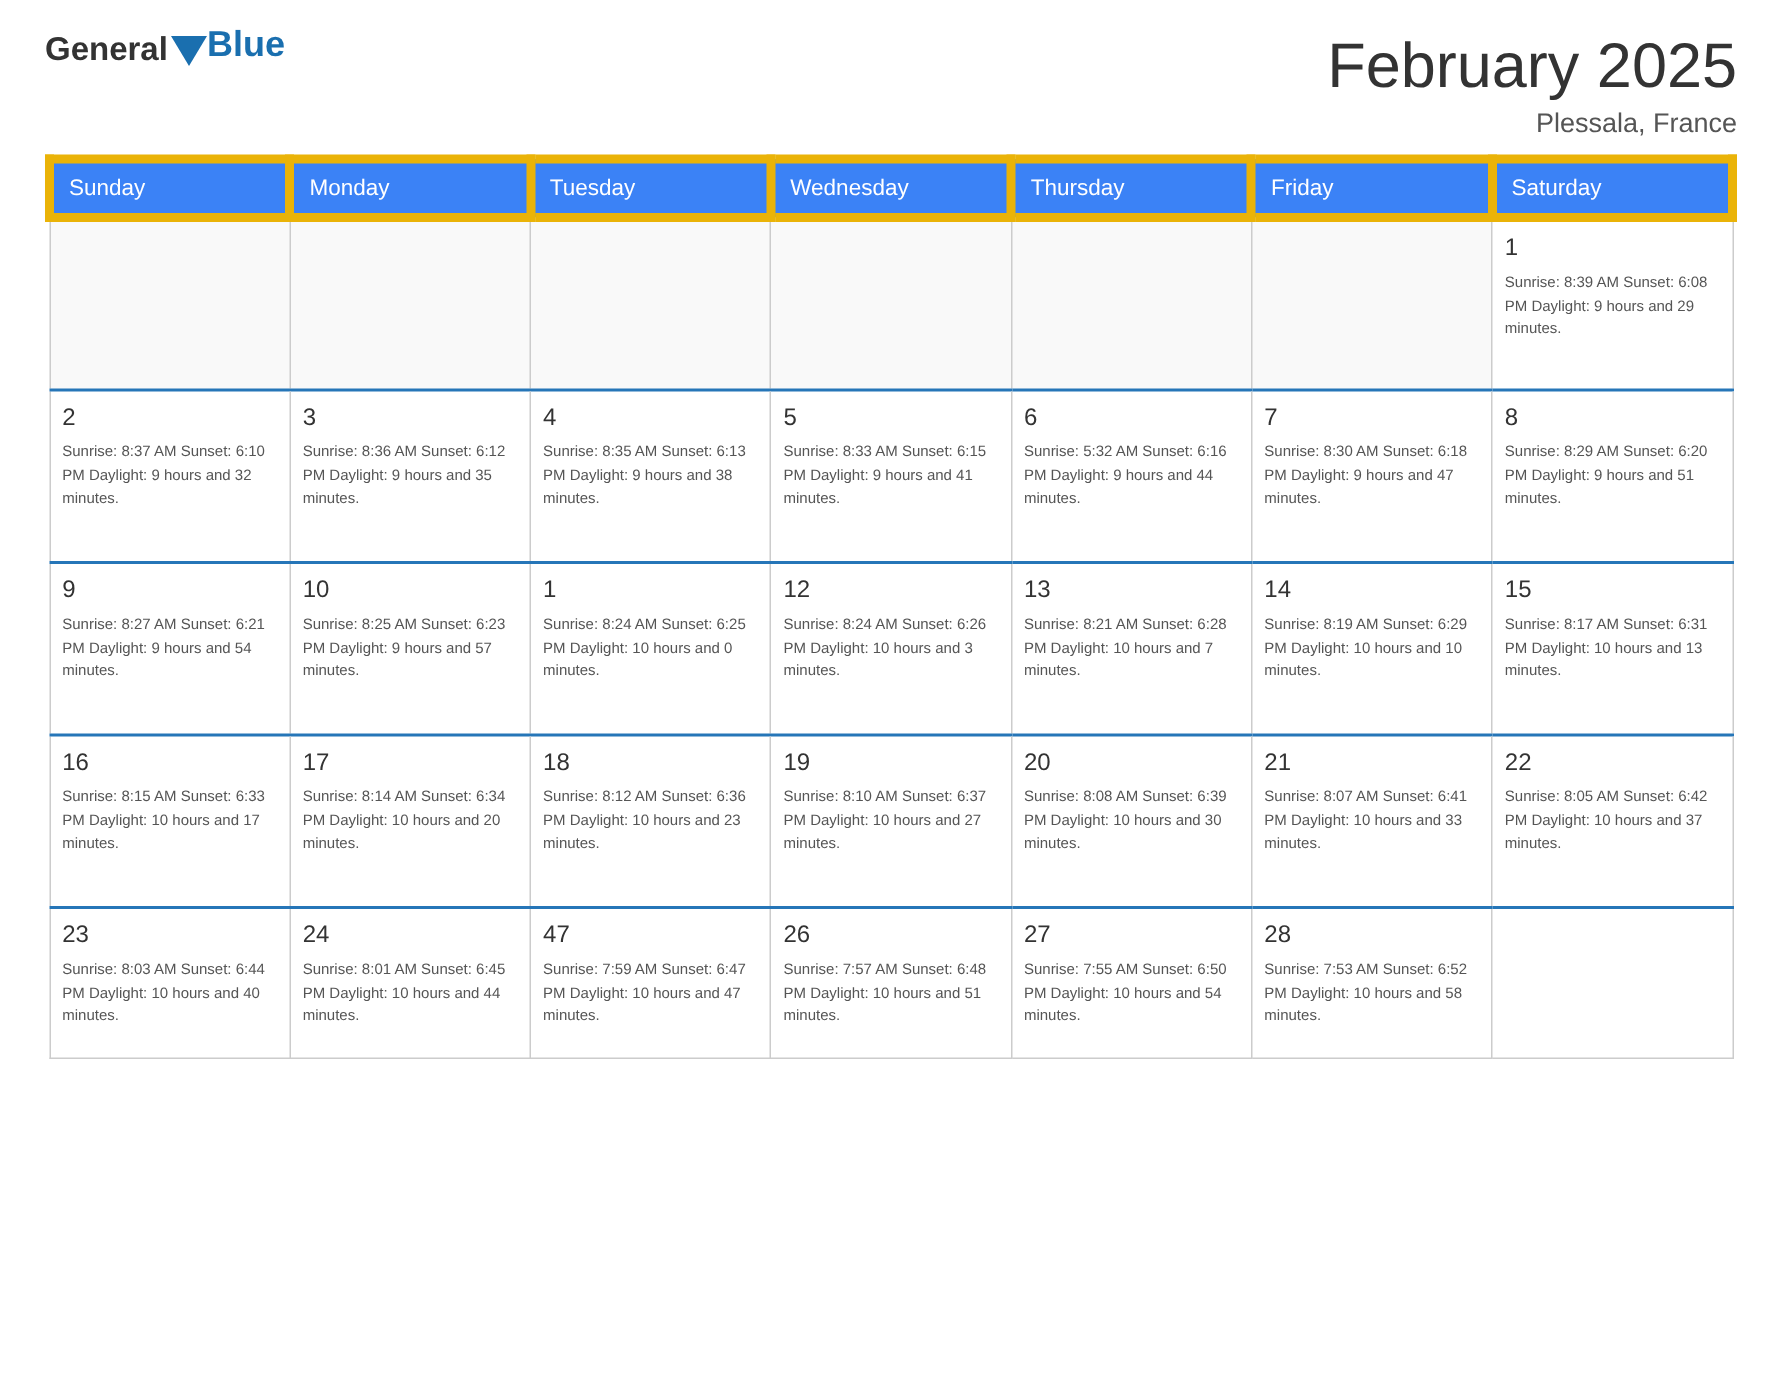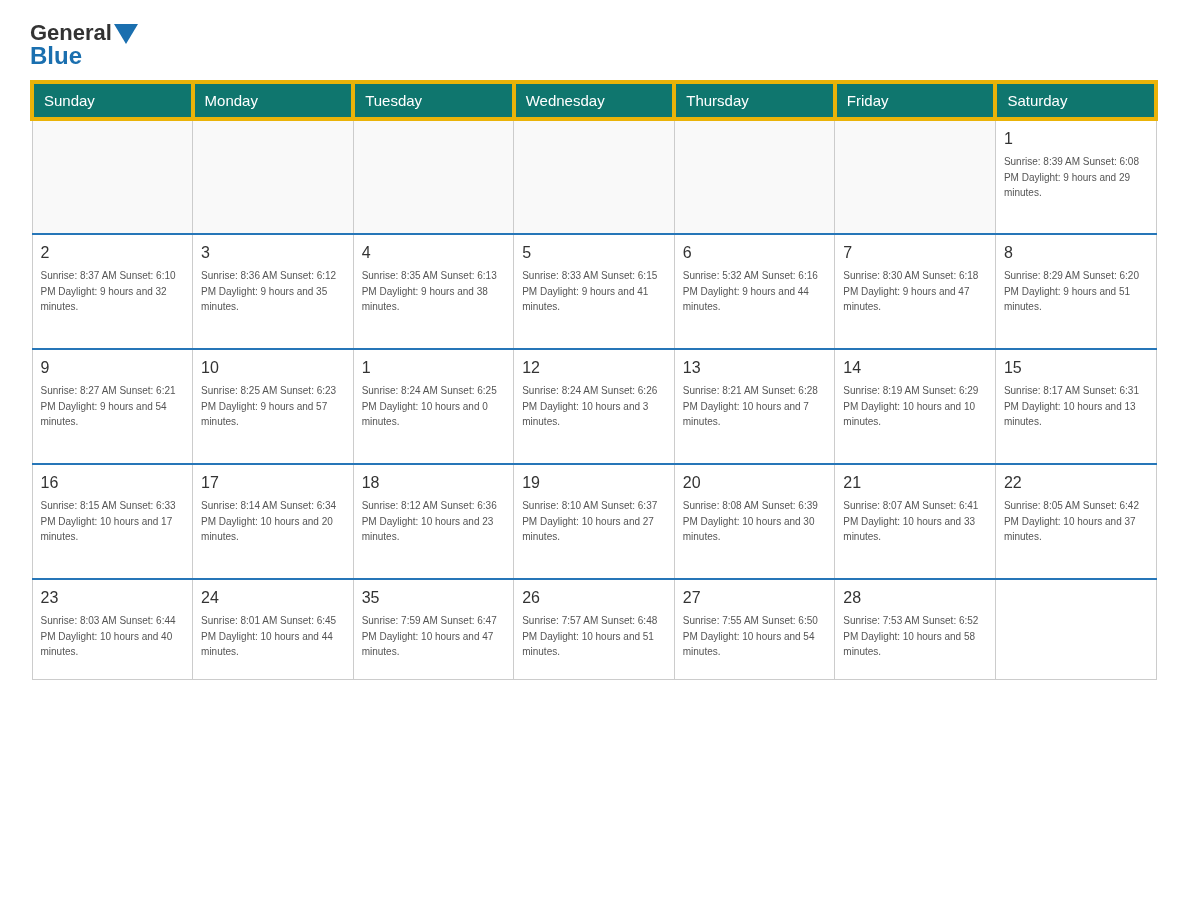--- a/index.html
+++ b/index.html
@@ -26,21 +26,21 @@
       width: 0;
       height: 0;
       border-left: 12px solid transparent;
       border-right: 12px solid transparent;
       border-top: 20px solid #1a6faf;
       margin-left: 2px;
       margin-top: 2px;
     }
     .logo-wrapper {
       display: flex;
-      flex-direction: column;
+      flex-direction: row;
     }
     .logo-line1 {
       display: flex;
       align-items: center;
     }
     .logo-line2 {
       font-size: 24px;
       font-weight: bold;
       color: #1a6faf;
       margin-top: -4px;
@@ -57,27 +57,27 @@
       font-size: 18px;
       color: #555;
       margin-top: 4px;
     }
     .calendar {
       width: 100%;
       border-collapse: collapse;
       table-layout: fixed;
     }
     .calendar th {
-      background-color: #0f766e;
+      background-color: #3b82f6;
       color: #fff;
       text-align: left;
       padding: 8px 10px;
       font-size: 15px;
       font-weight: normal;
-      border: 4px solid #eab308;
+      border: 6px solid #eab308;
     }
     .calendar td {
       vertical-align: top;
       padding: 6px 8px;
       border: 1px solid #ccc;
       border-top: 2px solid #2676b8;
       height: 115px;
       font-size: 12px;
       line-height: 1.5;
       color: #333;
@@ -109,20 +109,22 @@
 
 <div class="header">
   <div class="logo-wrapper">
     <div class="logo-line1">
       <span class="logo-general">General</span>
       <div class="logo-triangle"></div>
     </div>
     <div class="logo-line2">Blue</div>
   </div>
   <div class="title-area">
+    <div class="month-title">February 2025</div>
+    <div class="location">Plessala, France</div>
   </div>
 </div>
 
 <table class="calendar">
   <thead>
     <tr>
     <th>Sunday</th>
         <th>Monday</th>
         <th>Tuesday</th>
         <th>Wednesday</th>
@@ -285,21 +287,21 @@
 Sunset: 6:44 PM
 Daylight: 10 hours and 40 minutes.</div>
         </td>
         <td>
           <span class="day-number">24</span>
           <div class="day-info">Sunrise: 8:01 AM
 Sunset: 6:45 PM
 Daylight: 10 hours and 44 minutes.</div>
         </td>
         <td>
-          <span class="day-number">35</span>
+          <span class="day-number">47</span>
           <div class="day-info">Sunrise: 7:59 AM
 Sunset: 6:47 PM
 Daylight: 10 hours and 47 minutes.</div>
         </td>
         <td>
           <span class="day-number">26</span>
           <div class="day-info">Sunrise: 7:57 AM
 Sunset: 6:48 PM
 Daylight: 10 hours and 51 minutes.</div>
         </td>

